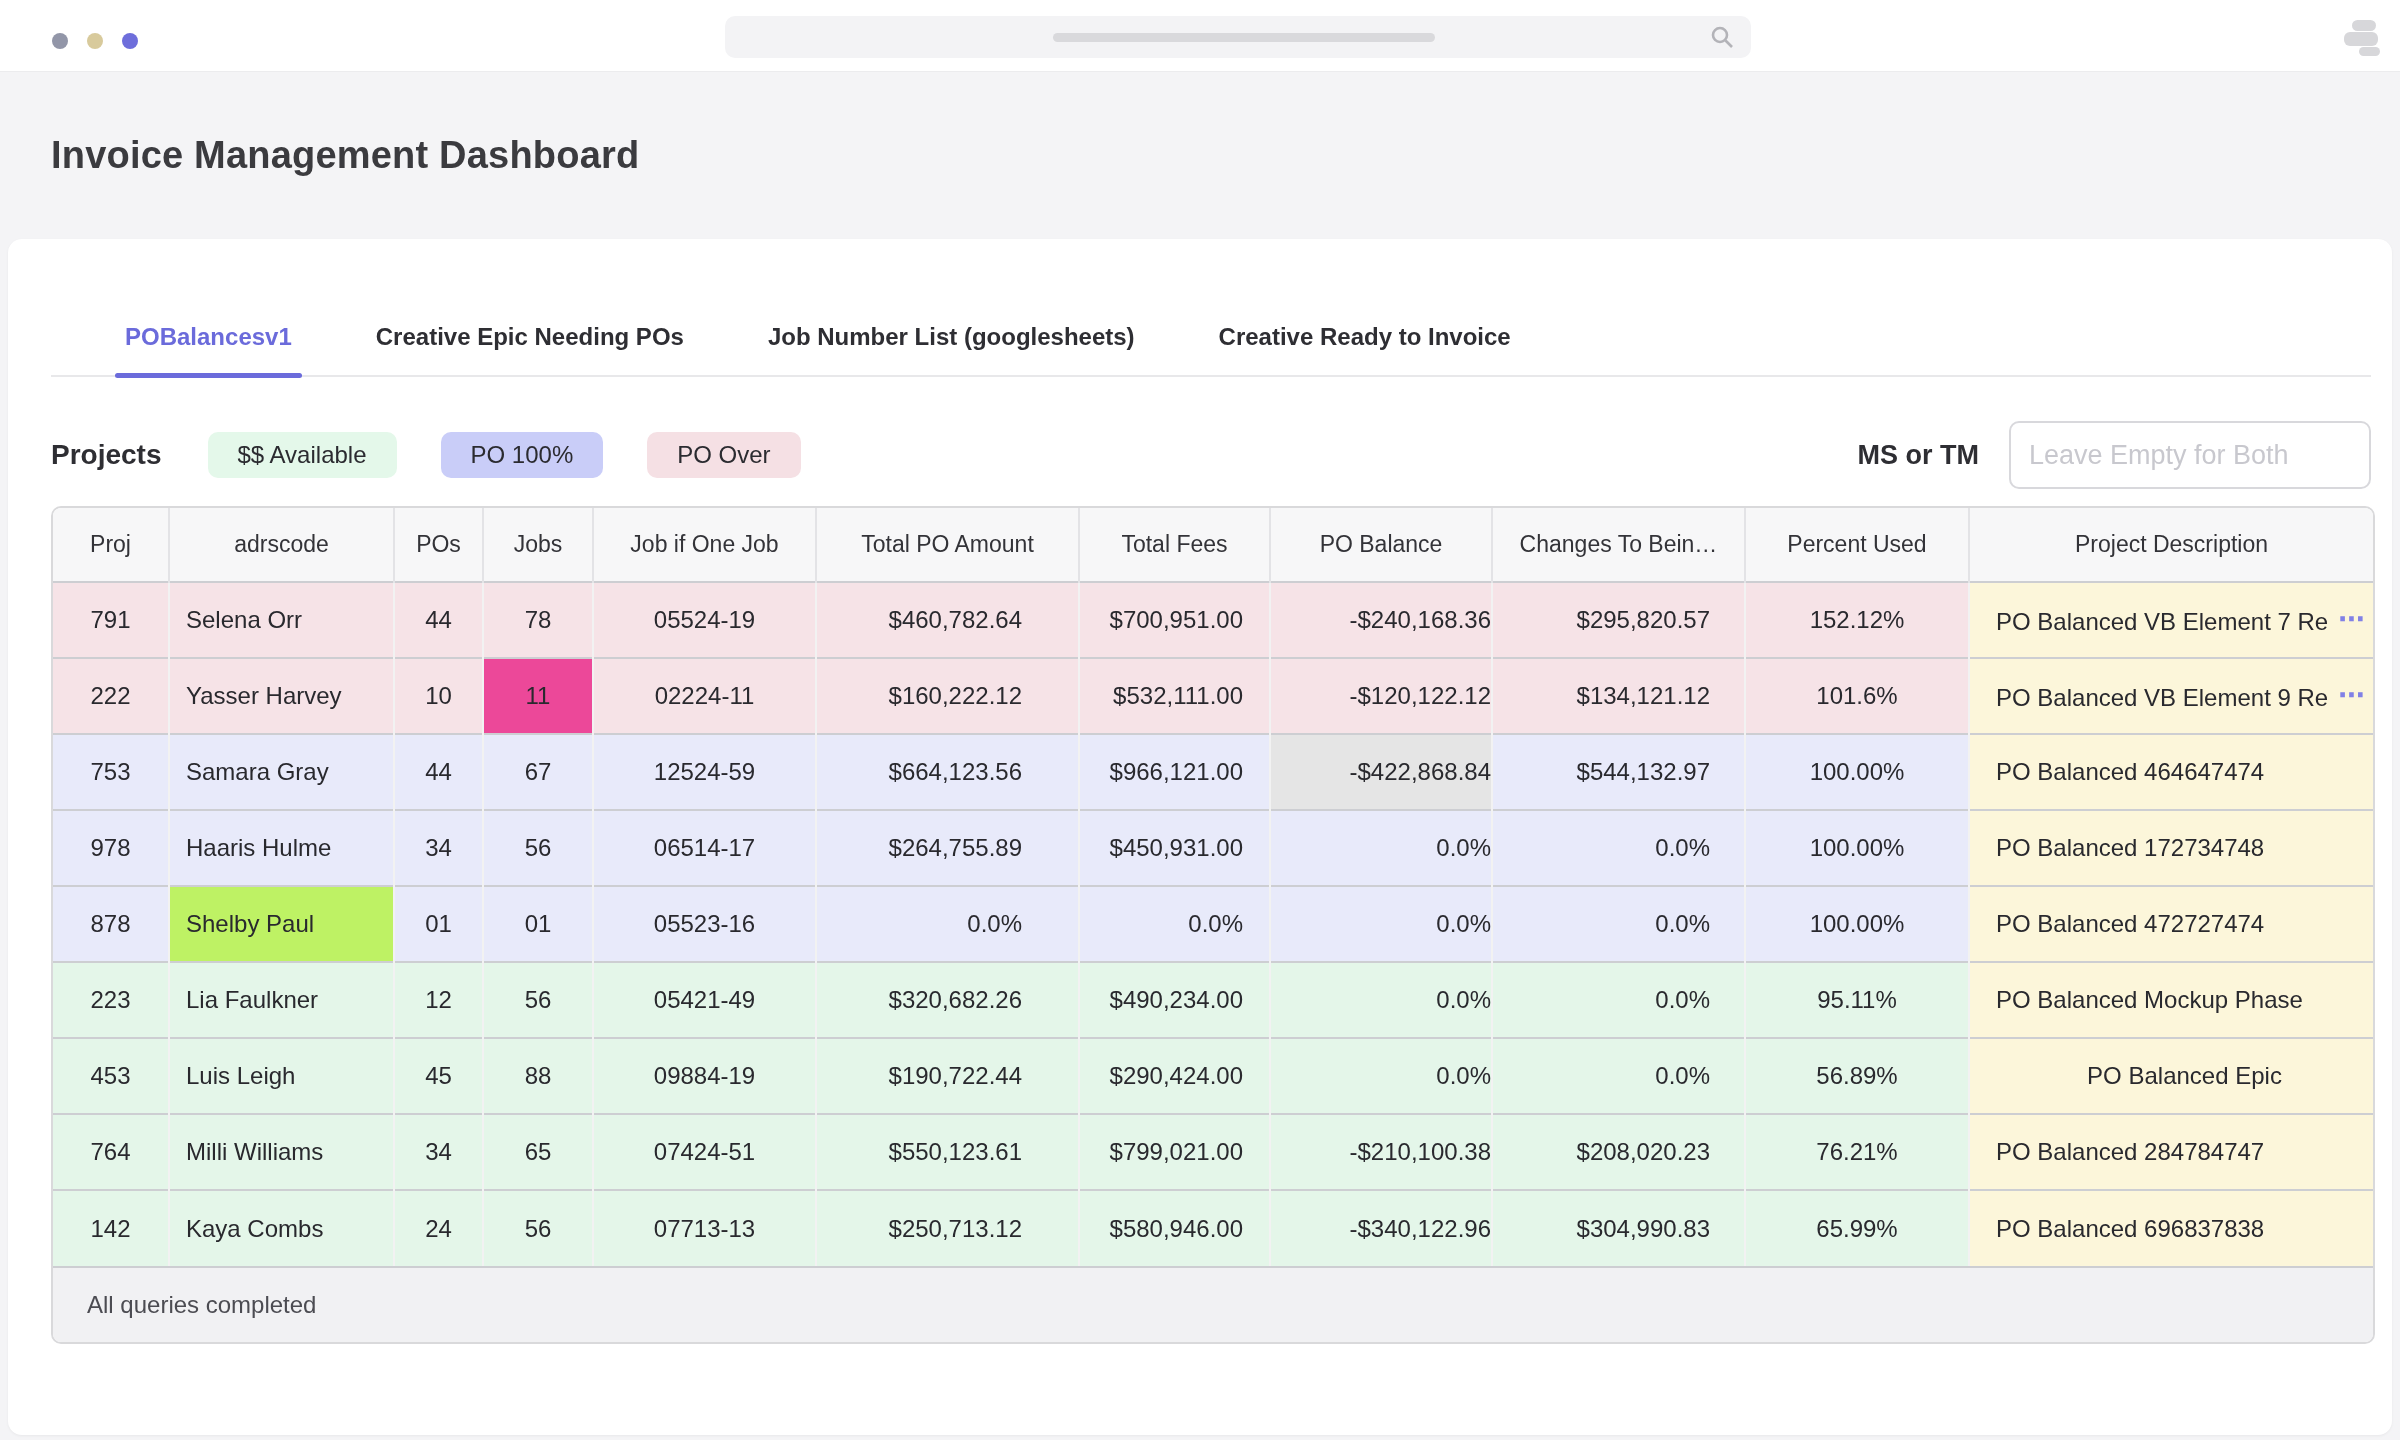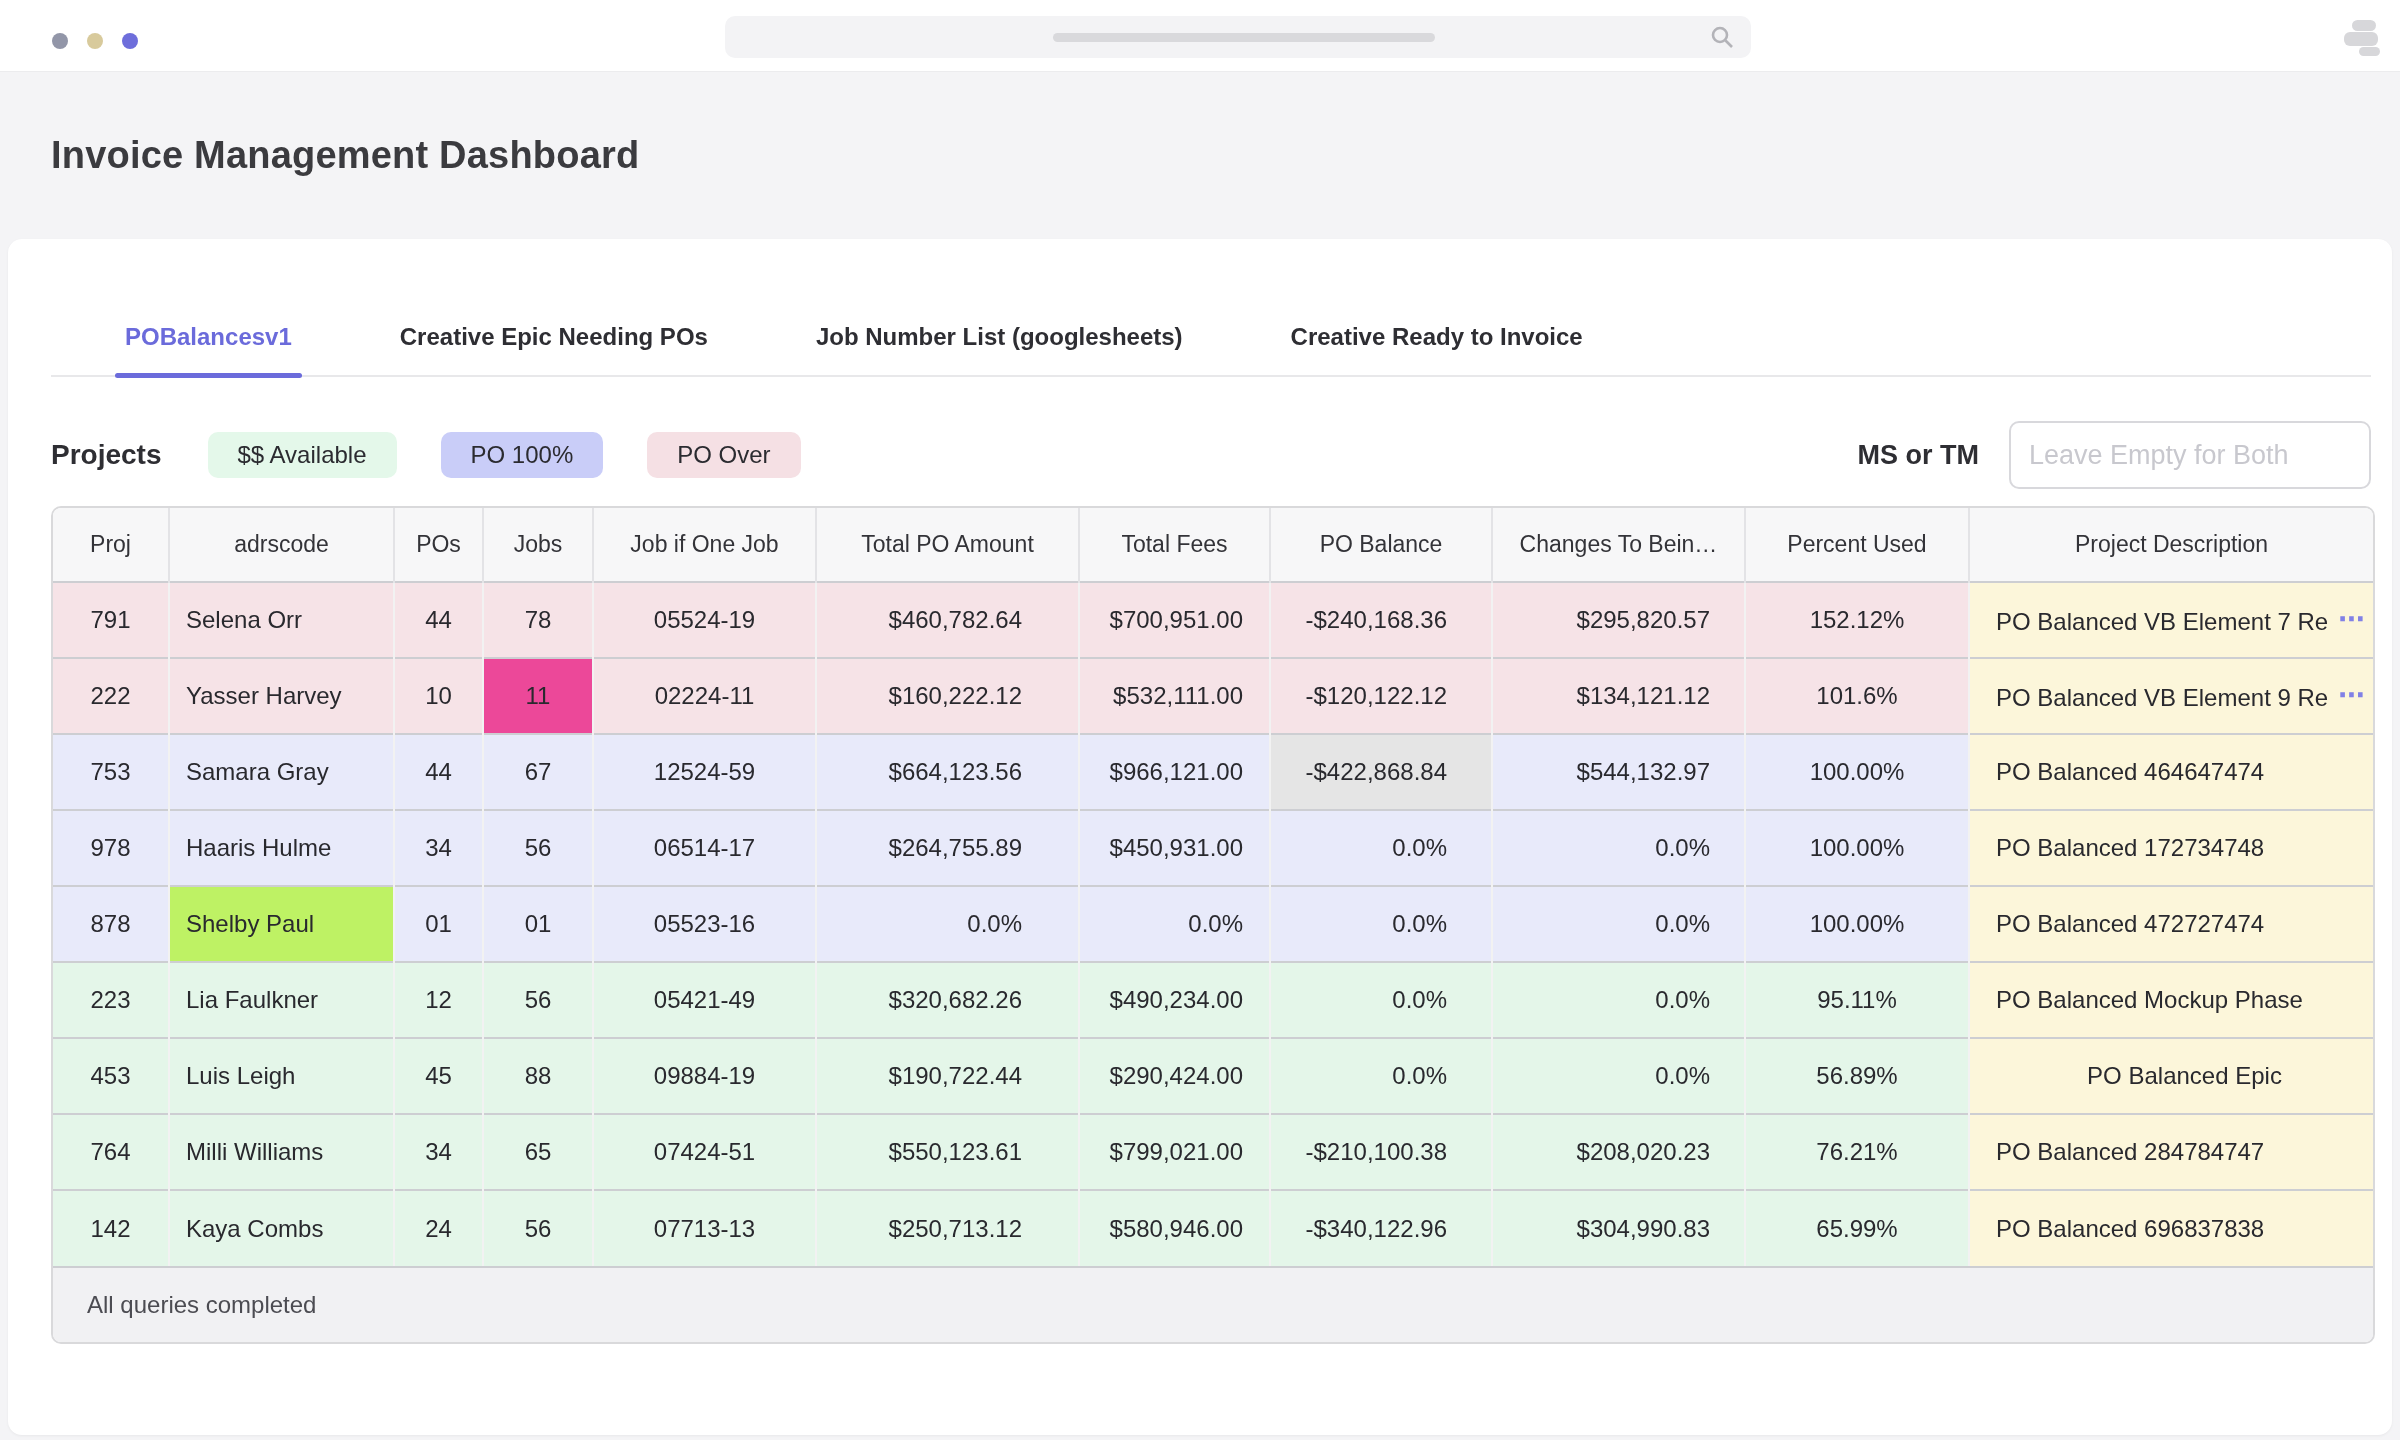--- a/index.html
+++ b/index.html
@@ -56,21 +56,21 @@
     background: #ffffff;
     border-radius: 14px;
     box-shadow: 0 1px 3px rgba(0,0,0,0.05);
     padding: 0 21px 26px 43px;
     min-height: 1196px;
   }
 
   
   .tabs {
     display: flex;
-    gap: 108px;
+    gap: 84px;
     padding: 84px 0 0 74px;
     border-bottom: 2px solid #e8e8ea;
   }
   .tab {
     position: relative;
     font-size: 24px;
     font-weight: 600;
     color: #2e2e33;
     padding-bottom: 24px;
     cursor: default;
@@ -151,21 +151,21 @@
     overflow: hidden;
   }
   tbody td:last-child { border-right: none; }
   .al-c { text-align: center; }
   .al-l { text-align: left; }
   .al-r { text-align: right; }
   .pl16 { padding-left: 16px; }
   .pl26 { padding-left: 26px; }
   .pr26 { padding-right: 26px; }
   .pr34 { padding-right: 34px; }
-  .pr44 { padding-right: 44px; }
+  .pr44 { }
   .pr56 { padding-right: 56px; }
   .ellipsis-icon {
     color: #8181e6;
     font-size: 26px;
     font-weight: 700;
     margin-left: 10px;
     letter-spacing: -2px;
     vertical-align: 2px;
     cursor: pointer;
   }

